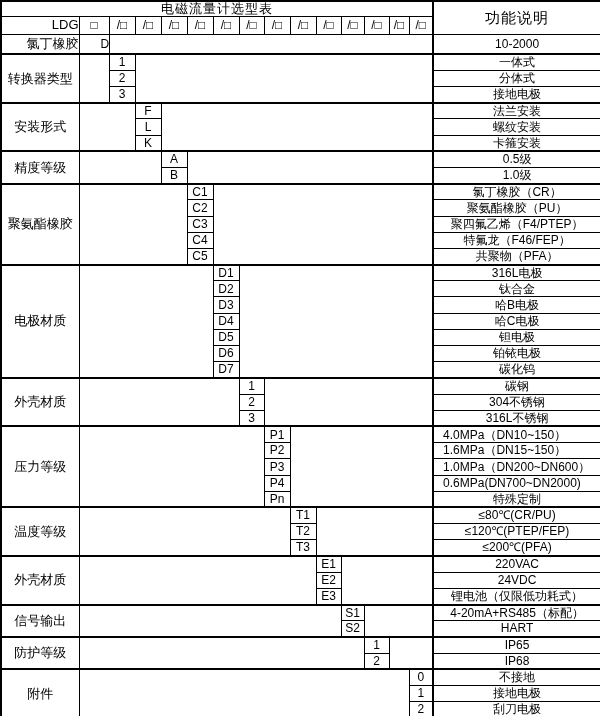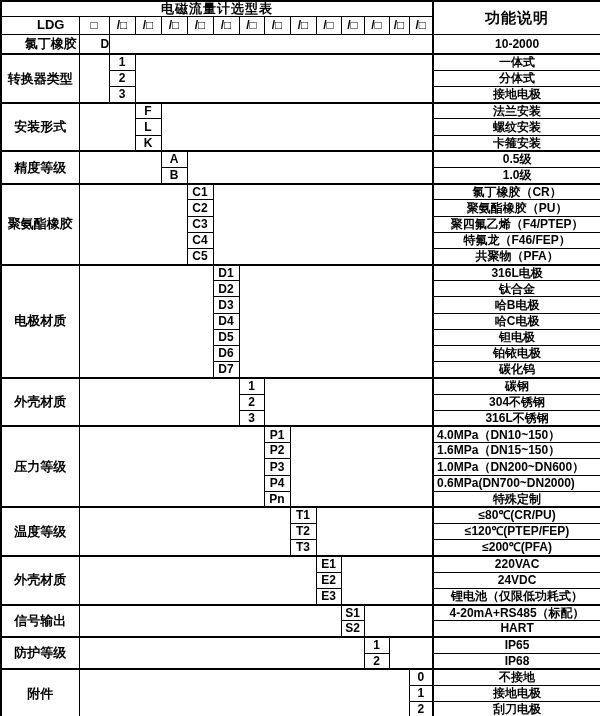--- a/index.html
+++ b/index.html
@@ -1,28 +1,28 @@
 <!DOCTYPE html>
 <html><head>
 <meta charset="utf-8">
 <style>
   html,body{margin:0;padding:0;background:#fff;}
   body{font-family:"Liberation Sans",sans-serif;color:#000;}
-  .wrap{width:500px;height:716px;box-sizing:border-box;background:#fff;font-weight:bold;}
+  .wrap{width:500px;height:716px;box-sizing:border-box;background:#fff;}
   table.sel{width:600px;height:716px;border-collapse:collapse;table-layout:fixed;
     border:2px solid #000;background:#fff;}
   td{border:1px solid #000;padding:0;font-size:12px;line-height:1.05;
      text-align:center;vertical-align:middle;overflow:hidden;white-space:nowrap;}
   td.title-cell{font-size:13px;letter-spacing:1px;}
   td.fn-header{font-size:15px;letter-spacing:1px;}
   td.cat{font-size:13px;}
-  td.left{text-align:center;padding-left:21px;}
+  td.left{text-align:right;padding-left:21px;}
   td.code{font-size:12px;}
   td.fnb{border-left:2px solid #000;}
-  td.dleft{text-align:left;padding-left:3px;}
+  td.dleft{text-align:left;padding-left:9px;}
   tr.group-first td{border-top:2px solid #000;}
   td.spacer{border-top:1px solid #000;}
 </style>
 </head>
 <body>
 
 <div class="wrap">
   <table class="sel">
     <colgroup>
         <col style="width: 78px;">

